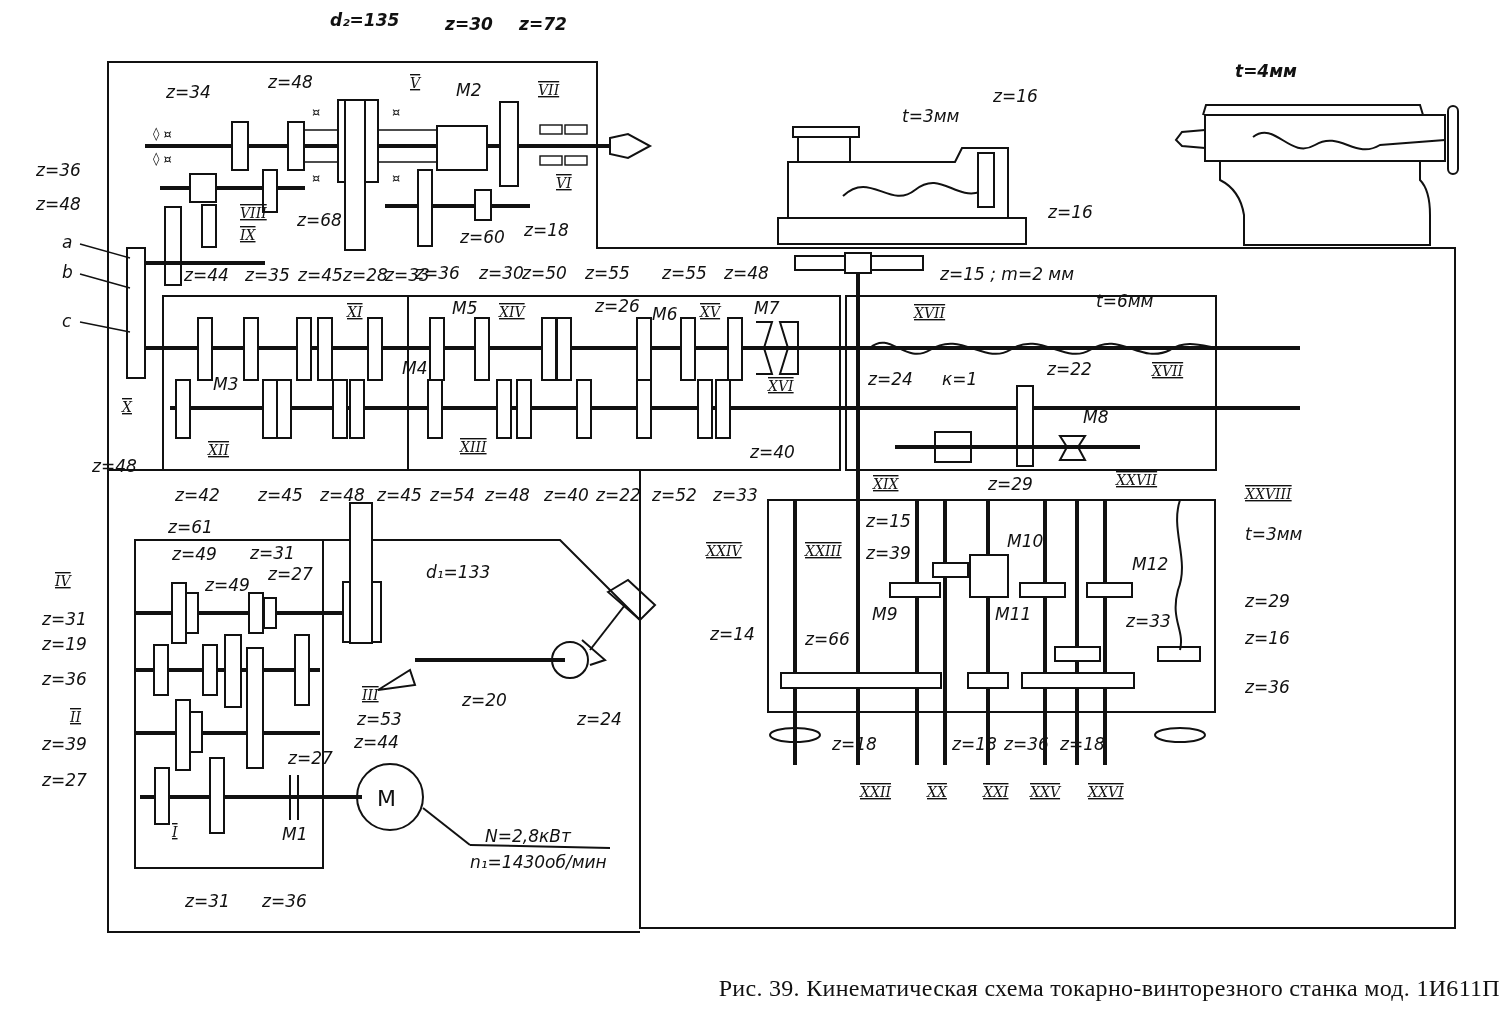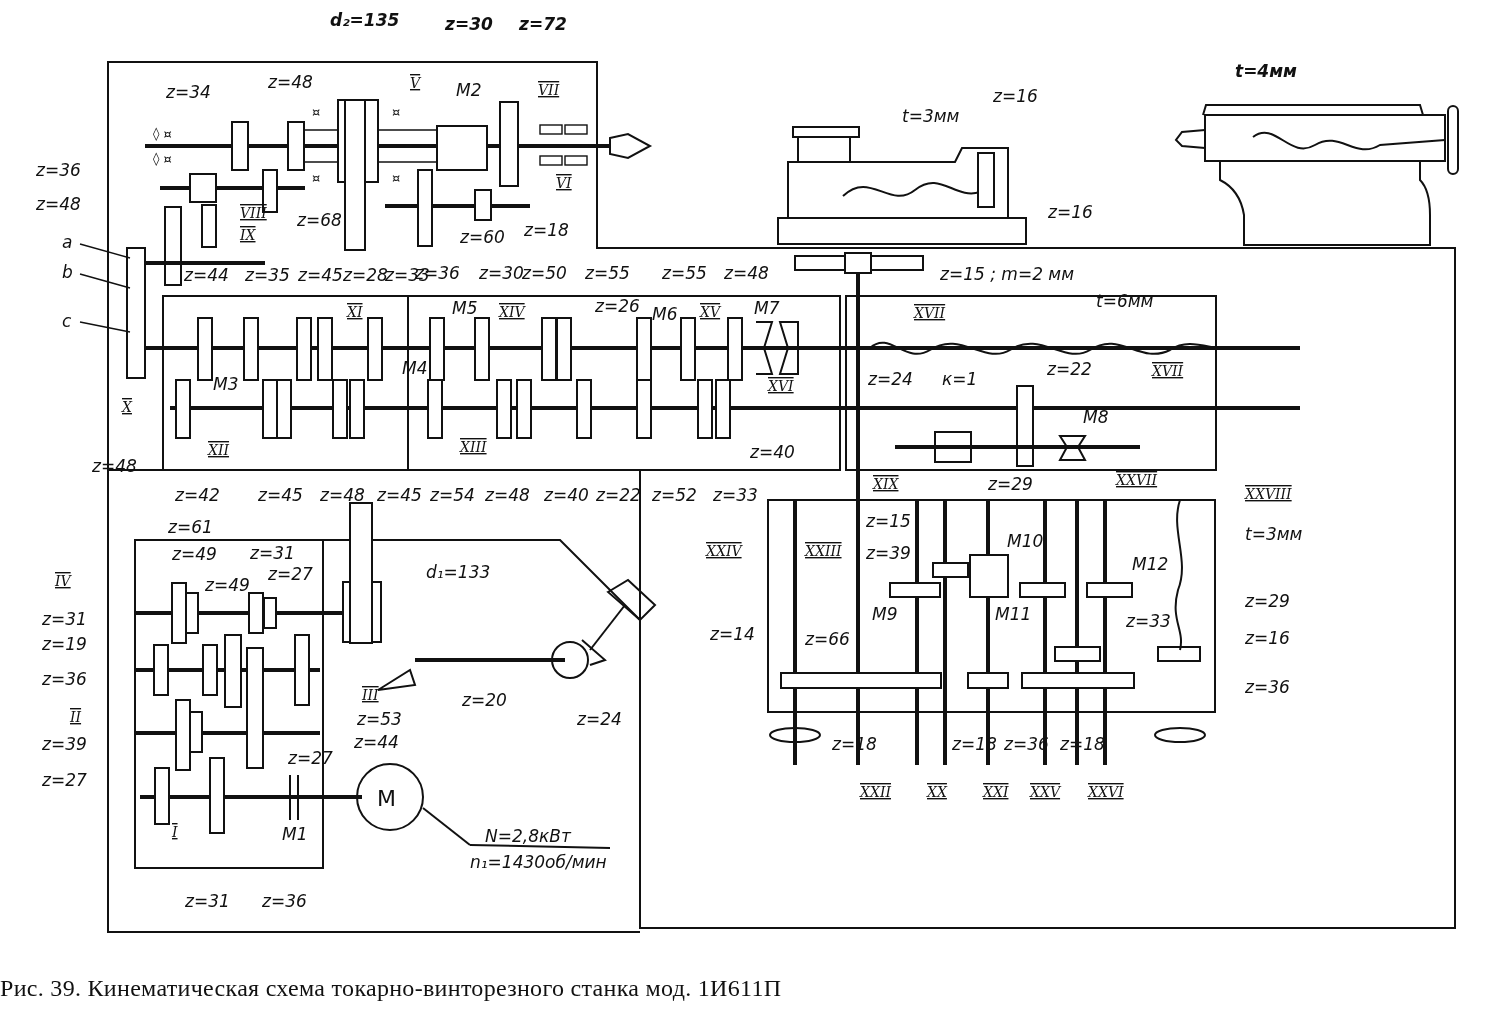--- a/index.html
+++ b/index.html
@@ -7,21 +7,21 @@
   svg#schematic { position:absolute; left:0; top:0; }
   .ln { stroke:#111; stroke-width:2; fill:none; }
   .thin { stroke:#111; stroke-width:1.4; fill:none; }
   .shaft { stroke:#111; stroke-width:4; fill:none; }
   .dash { stroke:#111; stroke-width:1.6; stroke-dasharray:10 6; fill:none; }
   .gear { stroke:#111; stroke-width:2; fill:#fff; }
   .lbl { font-family:"DejaVu Sans", sans-serif; font-style:italic; font-size:17px; fill:#111; }
   .lblb { font-family:"DejaVu Sans", sans-serif; font-style:italic; font-weight:bold; font-size:17px; fill:#111; }
   .roman { font-family:"DejaVu Serif", serif; font-style:italic; font-size:14px; fill:#111; text-decoration:underline overline; }
   .xm { font-family:"DejaVu Sans", sans-serif; font-size:13px; fill:#111; }
-  .caption { position:absolute; left:0; width:1500px; top:975px; text-align:left;
+  .caption { position:absolute; left:0; width:1500px; top:975px; text-align:right;
              font-family:"Liberation Serif", serif; font-size:24px; color:#111; letter-spacing:0.3px; }
 </style>
 </head>
 <body>
 
 <svg id="schematic" width="1500" height="1017" viewBox="0 0 1500 1017">
 
   <path class="ln" d="M108 62 L597 62 L597 248 L1455 248 L1455 928 L640 928 L640 470 L108 470 Z"></path>
   <path class="ln" d="M108 470 L108 932 L640 932"></path>
 

